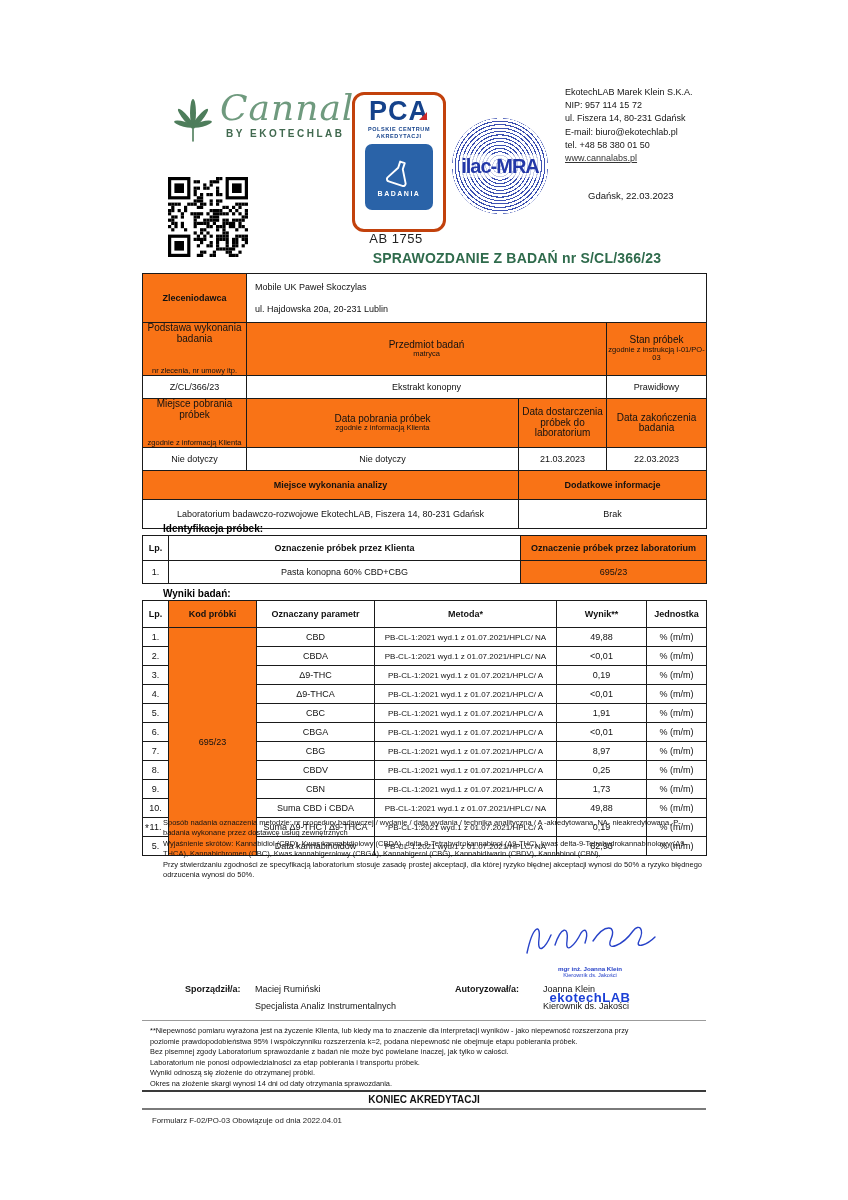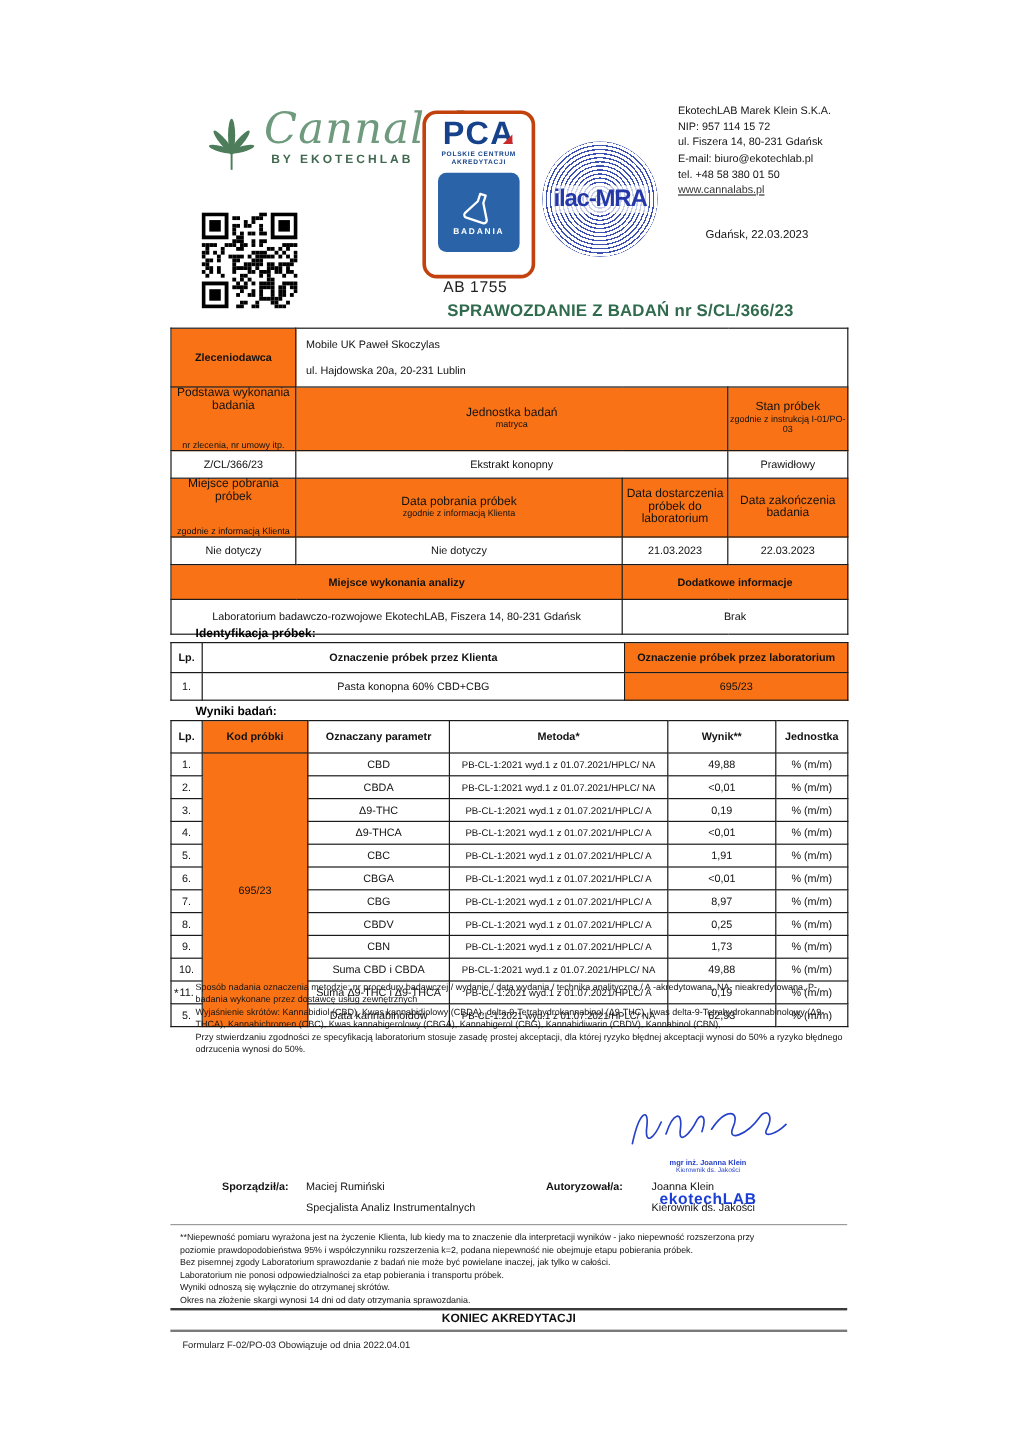--- a/index.html
+++ b/index.html
@@ -350,21 +350,21 @@
     </tr>
     <tr>
       <td class="green p0" style="height:52px;">
         <div class="hcell">
           <div class="lbl">Podstawa wykonania badania</div>
           <div class="sub">nr zlecenia, nr umowy itp.</div>
         </div>
       </td>
       <td colspan="2" class="green p0">
         <div class="hcell">
-          <div class="lbl">Jednostka badań</div>
+          <div class="lbl">Przedmiot badań</div>
           <div class="sub">matryca</div>
         </div>
       </td>
       <td class="green p0">
         <div class="hcell">
           <div class="lbl">Stan próbek</div>
           <div class="sub">zgodnie z instrukcją I-01/PO-03</div>
         </div>
       </td>
     </tr>
@@ -566,21 +566,21 @@
   <div class="abs signoff b" style="left:455px;top:984px;">Autoryzował/a:</div>
   <div class="abs signoff" style="left:543px;top:984px;">Joanna Klein</div>
   <div class="abs signoff" style="left:543px;top:1001px;">Kierownik ds. Jakości</div>
 
   <div class="abs sep" style="left:142px;top:1020px;width:564px;"></div>
   <div class="abs disclaimer" style="left:150px;top:1026px;width:560px;">
     <div>**Niepewność pomiaru wyrażona jest na życzenie Klienta,  lub kiedy ma to znaczenie dla interpretacji wyników - jako niepewność rozszerzona przy</div>
     <div>poziomie prawdopodobieństwa 95% i współczynniku rozszerzenia k=2, podana niepewność nie obejmuje etapu pobierania próbek.</div>
     <div>Bez pisemnej zgody Laboratorium sprawozdanie z badań nie może być powielane inaczej, jak tylko w całości.</div>
     <div>Laboratorium nie ponosi odpowiedzialności za etap pobierania i transportu próbek.</div>
-    <div>Wyniki odnoszą się wyłącznie do otrzymanej skrótów.</div>
+    <div>Wyniki odnoszą się złożenie do otrzymanej próbki.</div>
     <div>Okres na złożenie skargi wynosi 14 dni od daty otrzymania sprawozdania.</div>
   </div>
 
   <div class="abs rule-dark" style="left:142px;top:1090px;width:564px;"></div>
   <div class="abs end-text" style="left:142px;top:1094px;">KONIEC AKREDYTACJI</div>
   <div class="abs rule-gray" style="left:142px;top:1108px;width:564px;"></div>
   <div class="abs form-footer" style="left:152px;top:1116px;">Formularz F-02/PO-03 Obowiązuje od dnia 2022.04.01</div>
 
 </div>
 

